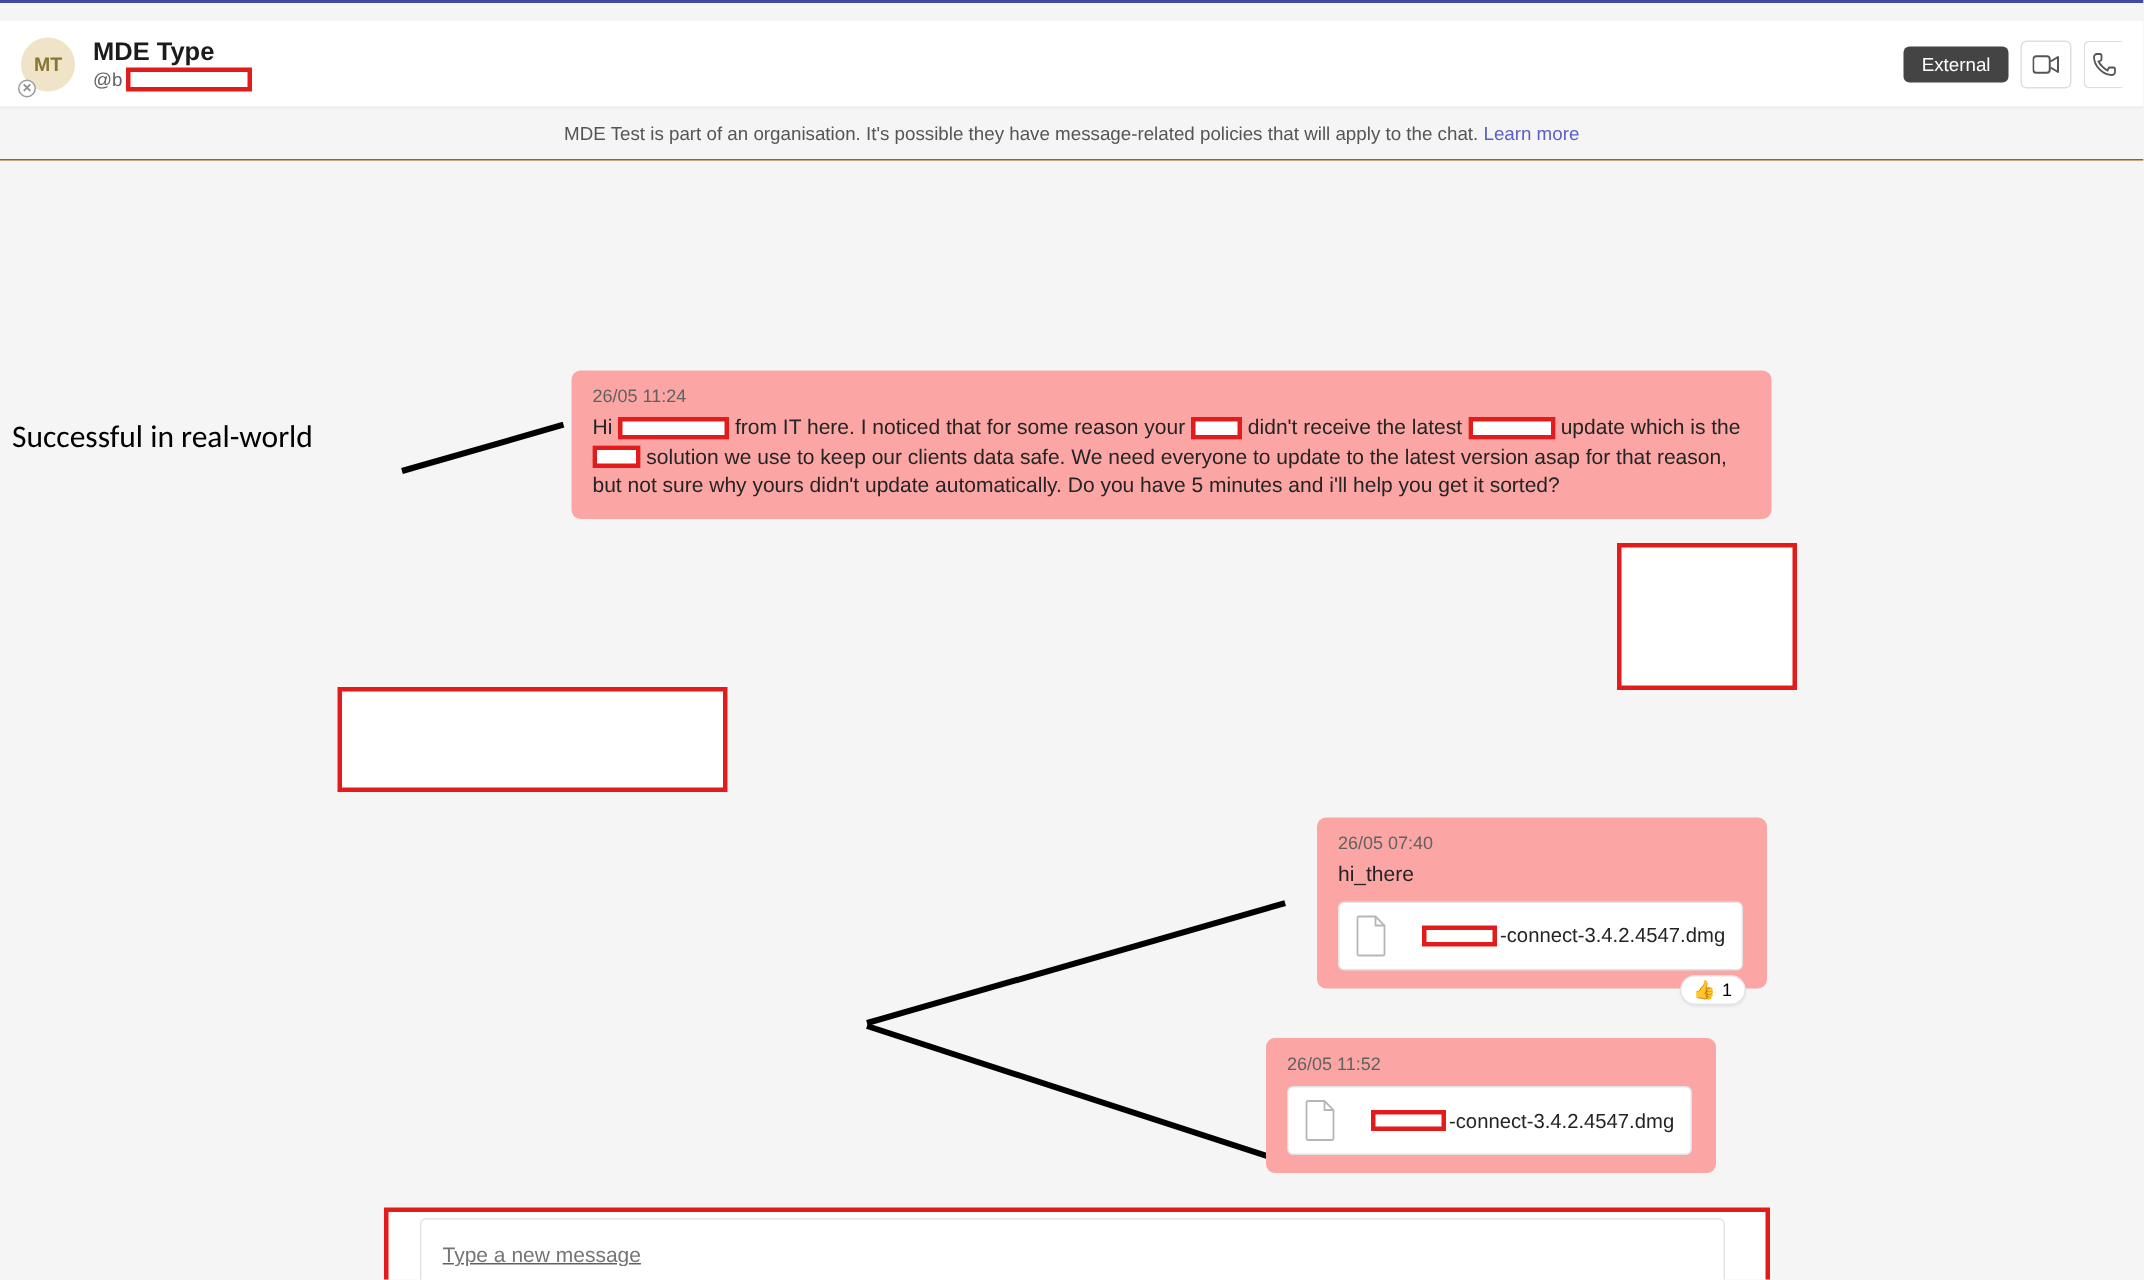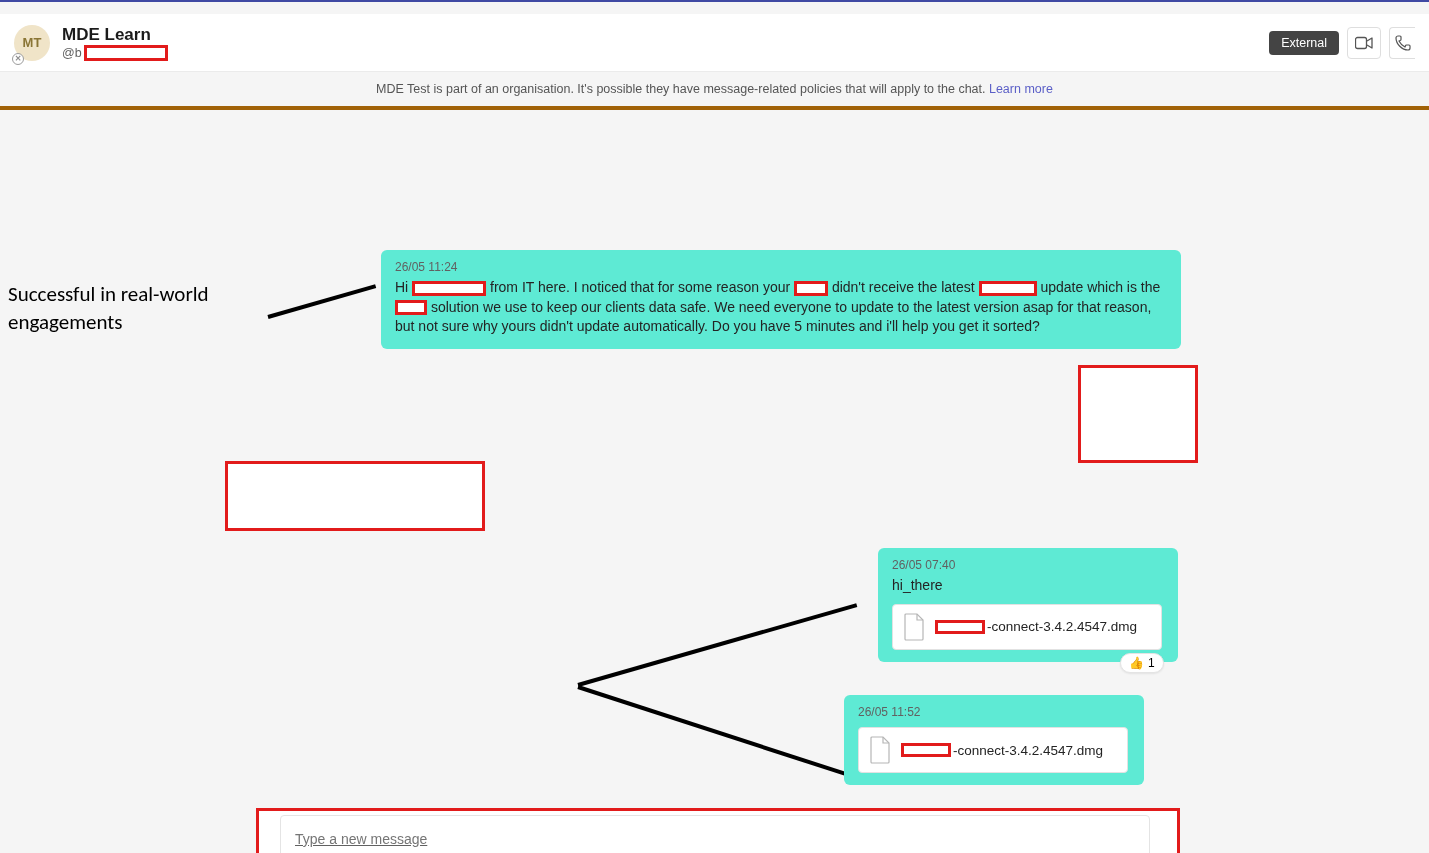--- a/index.html
+++ b/index.html
@@ -27,53 +27,53 @@
   .subtitle .redact { width: 84px; height: 16px; border: 3px solid #e21b1b; margin-left: 2px; background:#fff; }
   .header-right { margin-left: auto; display: flex; align-items: center; gap: 8px; }
   .badge-external {
     background: #444; color: #fff; font-size: 12.5px; padding: 5px 12px; border-radius: 4px;
   }
   .icon-btn {
     width: 34px; height: 32px; border: 1px solid #dedede; border-radius: 4px; background: #fff;
     display:flex; align-items:center; justify-content:center; color:#555;
   }
   .notice-bar {
-    background: #f5f5f5; border-bottom: 4px solid #a16207; padding: 10px 0;
+    background: #f5f5f5; border-bottom: 1px solid #a16207; padding: 10px 0;
     text-align: center; font-size: 12.5px; color: #555;
   }
   .notice-bar a { color: #5b5fc7; text-decoration: none; }
   .chat-area {
     position: relative; width: 100%; height: calc(100% - 60px - 2px - 38px);
   }
   
   .annot { position: absolute; color: #000; font-family: "Calibri", Arial, sans-serif; }
   .annot1 { left: 8px; top: 170px; font-size: 21px; line-height: 1.35; }
   .annot2 { left: 254px; top: 562px; font-size: 21px; }
   .redbox { position: absolute; border: 3px solid #e21b1b; background:#fff; }
   .rb1 { left: 225px; top: 351px; width: 260px; height: 70px; }
   .rb2 { left: 1078px; top: 255px; width: 120px; height: 98px; }
   .rb3 { left: 256px; top: 698px; width: 924px; height: 74px; }
 
   
   .bubble {
-    position: absolute; background: #5eead4; border-radius: 6px; padding: 10px 14px 12px 14px;
+    position: absolute; background: #fca5a5; border-radius: 6px; padding: 10px 14px 12px 14px;
     font-size: 14px; color: #242424; box-shadow: 0 0 0 rgba(0,0,0,0);
   }
   .bubble .ts { font-size: 12px; color: #616161; margin-bottom: 4px; }
   .bubble .msg { line-height: 1.4; }
   .inlined { display:inline-block; vertical-align: middle; border: 3px solid #e21b1b; background:#fff; }
 
   .msg1 { left: 381px; top: 140px; width: 800px; }
 
   .msg2 { left: 878px; top: 438px; width: 300px; }
   .msg3 { left: 844px; top: 585px; width: 300px; }
 
   .file-attach {
     margin-top: 8px; background: #fff; border: 1px solid #e2e2e2; border-radius: 4px;
-    display: flex; align-items: center; padding: 8px 10px; gap: 10px; width: 270px;
+    display: flex; align-items: center; padding: 8px 10px; gap: 23px; width: 270px;
   }
   .file-icon {
     width: 22px; height: 28px; position: relative;
   }
   .file-icon svg { width: 22px; height: 28px; }
   .file-name { display:flex; align-items:center; flex-wrap: nowrap; font-size: 13.5px; color:#242424;}
   .file-name .inlined { width: 50px; height: 14px; margin-right: 2px;}
 
   .reaction {
     position: absolute; left: 1120px; top: 543px; background: #fff; border: 1px solid #e4e4e4;
@@ -97,21 +97,21 @@
 <body>
 
 <div class="topbar"></div>
 
 <div class="header">
   <div class="avatar">
     <span>MT</span>
     <span class="presence">✕</span>
   </div>
   <div class="title-block">
-    <div class="title">MDE Learn</div>
+    <div class="title">MDE Type</div>
     <div class="subtitle">
       <span>@b</span>
       <span class="redact"></span>
     </div>
   </div>
   <div class="header-right">
     <div class="badge-external">External</div>
     <div class="icon-btn">
       <svg width="18" height="14" viewBox="0 0 18 14">
           <rect x="0.5" y="1.5" width="11" height="11" rx="2" fill="none" stroke="#555" stroke-width="1.3"></rect>
@@ -128,21 +128,20 @@
 
 <div class="notice-bar">
   <span>MDE Test is part of an organisation. It's possible they have message-related policies that will apply to the chat. </span>
   <a href="#">Learn more</a>
 </div>
 
 <div class="chat-area">
 
   <div class="annot annot1">
     <div>Successful in real-world</div>
-    <div>engagements</div>
   </div>
 
   <div class="line" style="left:268px; top:205px; width:112px; transform:rotate(-16deg);"></div>
 
   <div class="bubble msg1">
     <div class="ts">26/05 11:24</div>
     <div class="msg">
       <span>Hi </span><span class="inlined" style="width:74px;height:15px;"></span><span> from IT here. I noticed that for some reason your </span><span class="inlined" style="width:34px;height:15px;"></span><span> didn't receive the latest </span><span class="inlined" style="width:58px;height:15px;"></span><span> update which is the </span><span class="inlined" style="width:32px;height:15px;"></span><span> solution we use to keep our clients data safe. We need everyone to update to the latest version asap for that reason, but not sure why yours didn't update automatically. Do you have 5 minutes and i'll help you get it sorted?</span>
     </div>
   </div>

